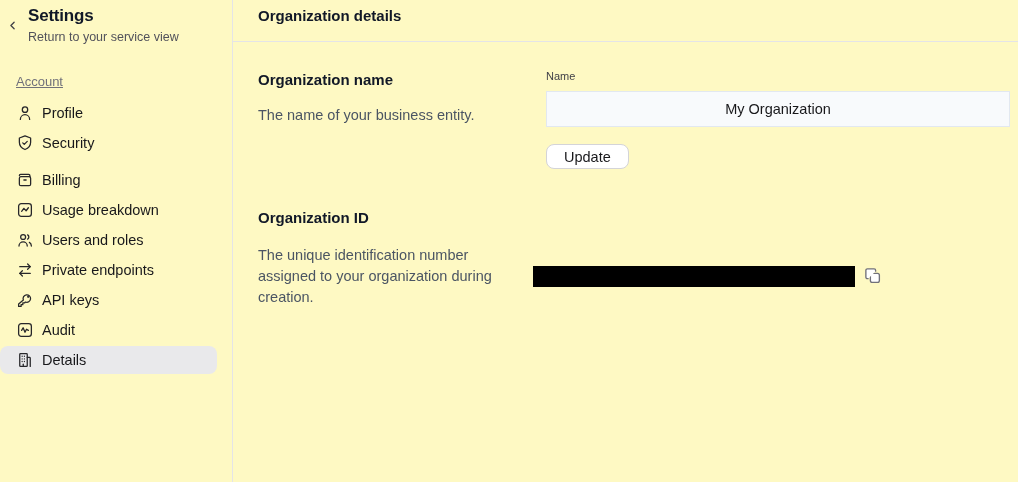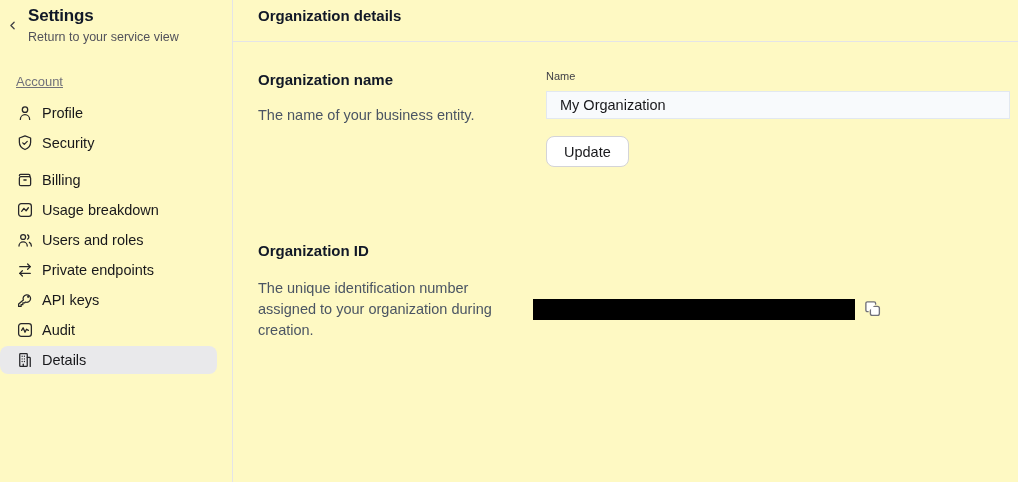--- a/index.html
+++ b/index.html
@@ -62,39 +62,40 @@
   .content { padding: 26px 8px 0 25px; }
   .settings-row { display: flex; }
   .row-org-name .col-left  { width: 288px; flex-shrink: 0; }
   .row-org-id   .col-left  { width: 275px; flex-shrink: 0; }
   .row-heading { font-size: 15px; font-weight: 700; color: #111827; margin: 3px 0 0; }
   .row-desc { font-size: 14.5px; color: #4b5563; margin: 17px 0 0; line-height: 21px; }
   .row-org-id .row-desc { margin-top: 19px; max-width: 250px; }
   .col-right { flex: 1; max-width: 464px; }
   .field-label { font-size: 11px; color: #3f3f46; margin: 0 0 7px; line-height: 16px; }
   .text-input {
-    width: 100%; height: 28px;
+    width: 100%; height: 36px;
     background: #f8fafc;
     border: 1px solid #e2e8f0;
     border-radius: 0;
     padding: 0 13px;
     font-family: "Liberation Sans", sans-serif;
     font-size: 14.5px; color: #18181b;
     outline: none;
+    text-align: center;
   }
   .update-btn {
-    margin-top: 17px; height: 31px; padding: 0 17px;
+    margin-top: 17px; height: 25px; padding: 0 17px;
     background: #ffffff;
     border: 1px solid #d4d4d8;
     border-radius: 8px;
     font-family: "Liberation Sans", sans-serif;
     font-size: 14.5px; color: #18181b;
     cursor: pointer;
   }
-  .row-org-id { margin-top: 72px; }
+  .row-org-id { margin-top: 37px; }
   .org-id-value-wrap {
     display: flex; align-items: center; gap: 9px;
     margin-top: 38px;
   }
   .redacted-value { width: 322px; height: 21px; background: #000000; }
   .copy-btn {
     background: none; border: none; padding: 0; cursor: pointer;
     width: 18px; height: 18px; display: flex;
   }
   .copy-btn svg { width: 18px; height: 18px; stroke: #71717a; fill: #fff;

